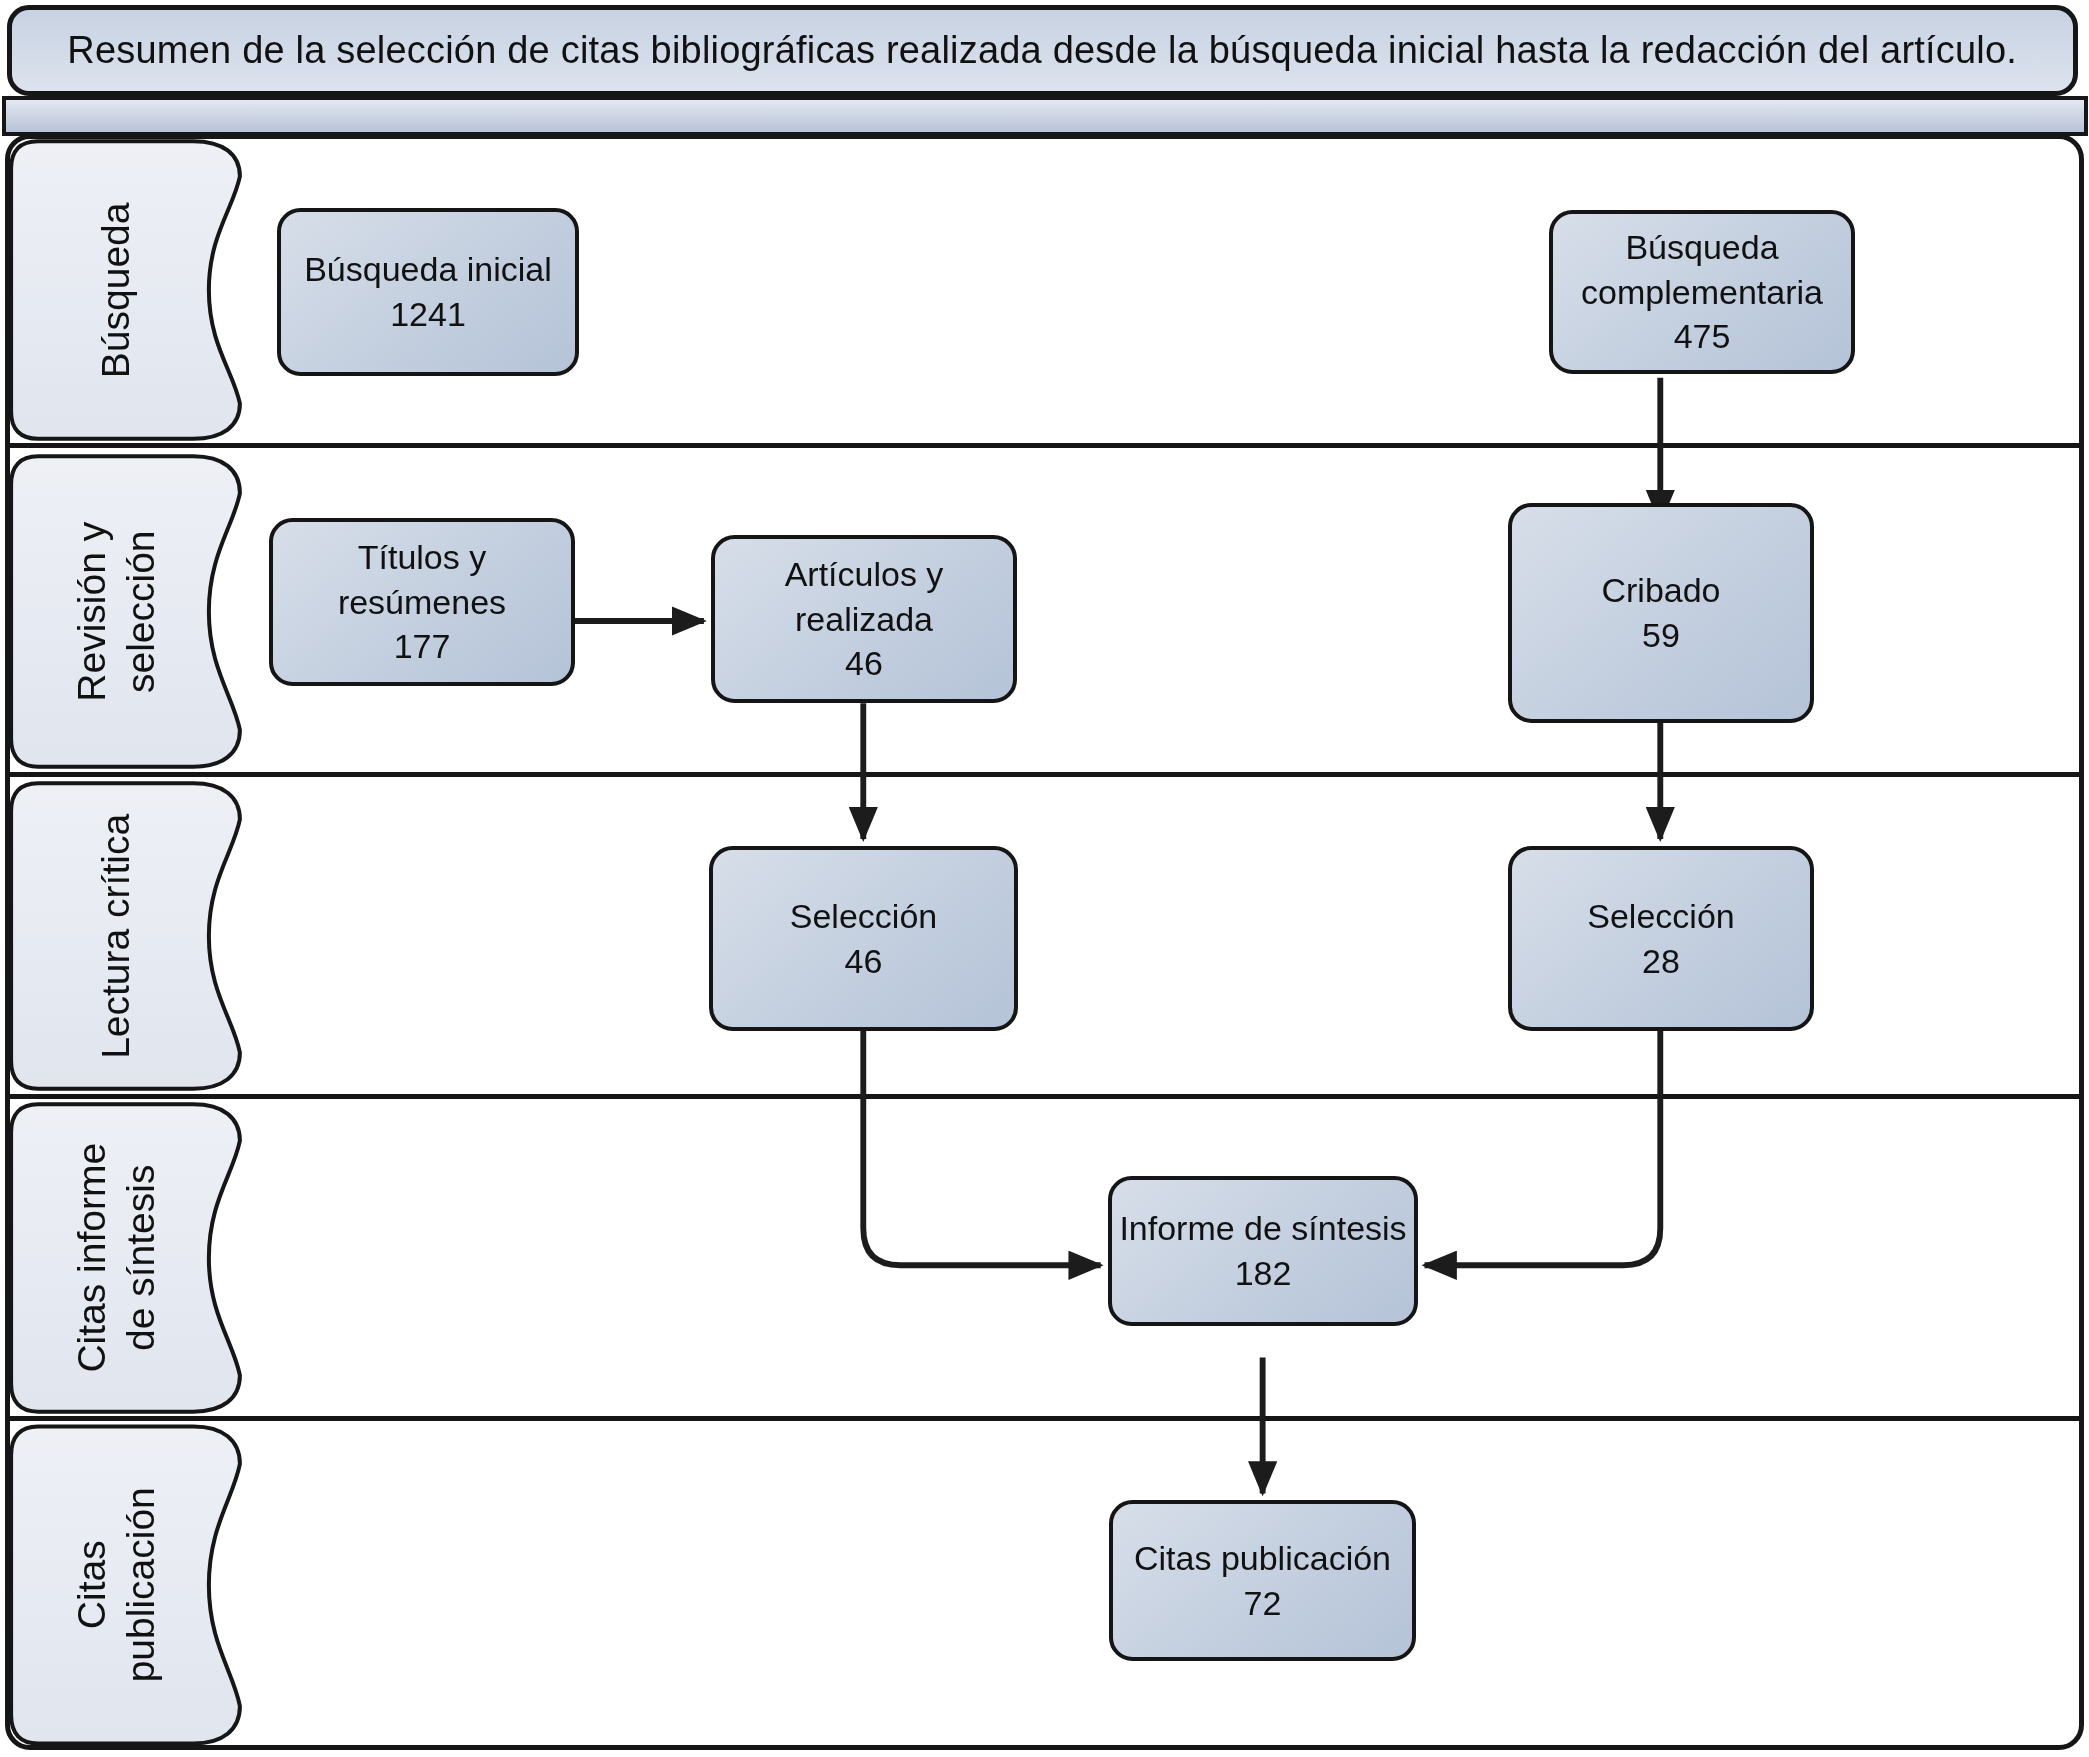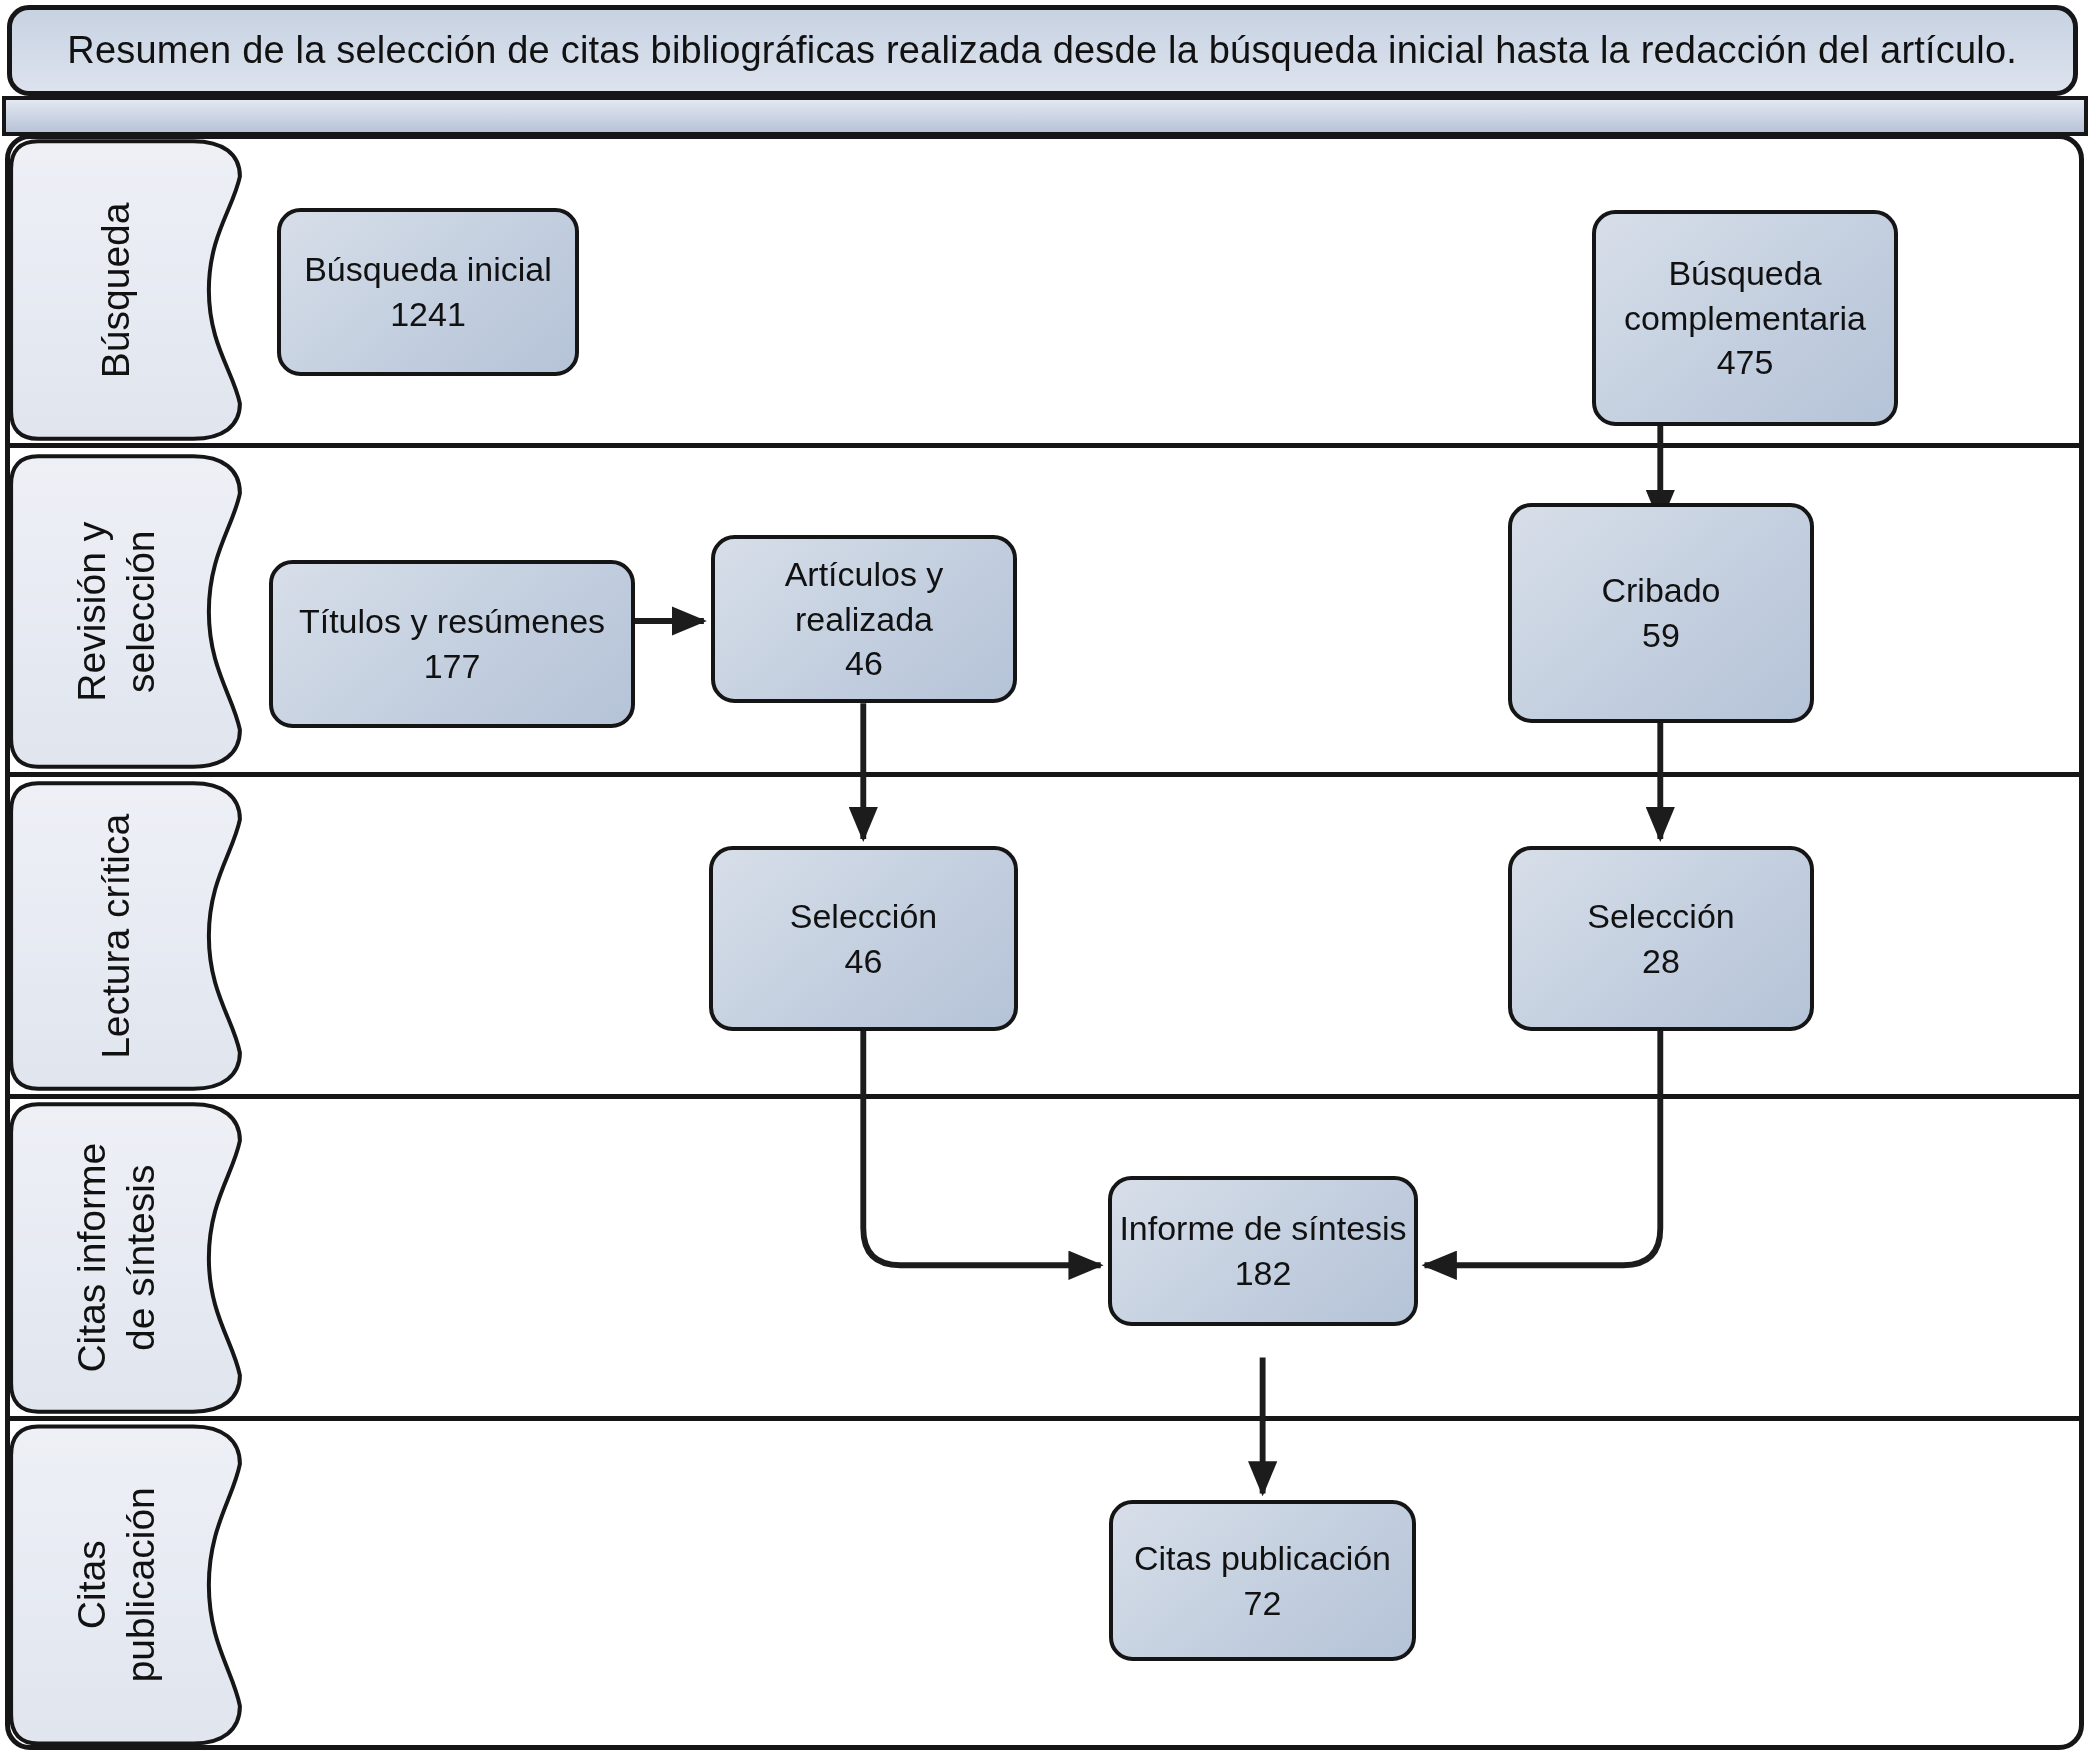--- a/index.html
+++ b/index.html
@@ -145,26 +145,26 @@
       <path d="M 1979 1228 L 1979 1464 Q 1979 1508 1935 1508 L 1698 1508" marker-end="url(#arrowHead)"></path>
       <path d="M 1505 1618 L 1505 1780" marker-end="url(#arrowHead)"></path>
     </g>
   </svg>
 
   <div class="node" style="left:277px;top:208px;width:302px;height:168px">
     <div>Búsqueda inicial</div>
     <div>1241</div>
   </div>
 
-  <div class="node" style="left:1592px;top:210px;width:306px;height:216px">
+  <div class="node" style="left:1549px;top:210px;width:306px;height:164px">
     <div>Búsqueda complementaria</div>
     <div>475</div>
   </div>
 
-  <div class="node" style="left:269px;top:560px;width:366px;height:168px">
+  <div class="node" style="left:269px;top:518px;width:306px;height:168px">
     <div>Títulos y resúmenes</div>
     <div>177</div>
   </div>
 
   <div class="node" style="left:711px;top:535px;width:306px;height:168px">
     <div>Artículos y realizada</div>
     <div>46</div>
   </div>
 
   <div class="node" style="left:1508px;top:503px;width:306px;height:220px">

